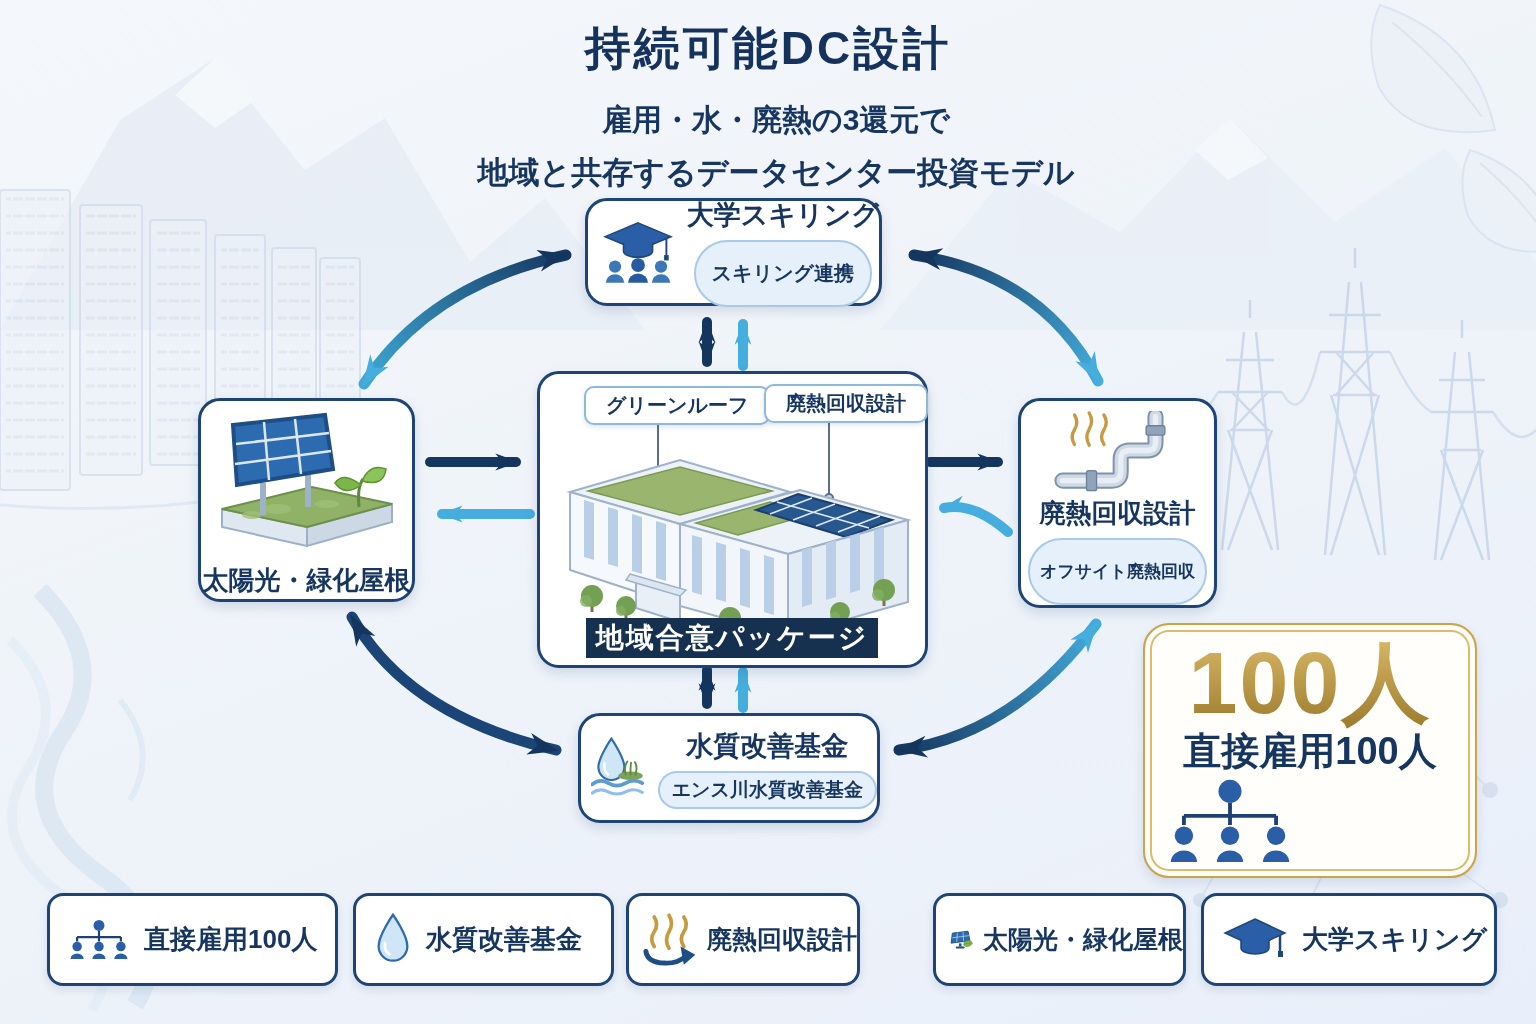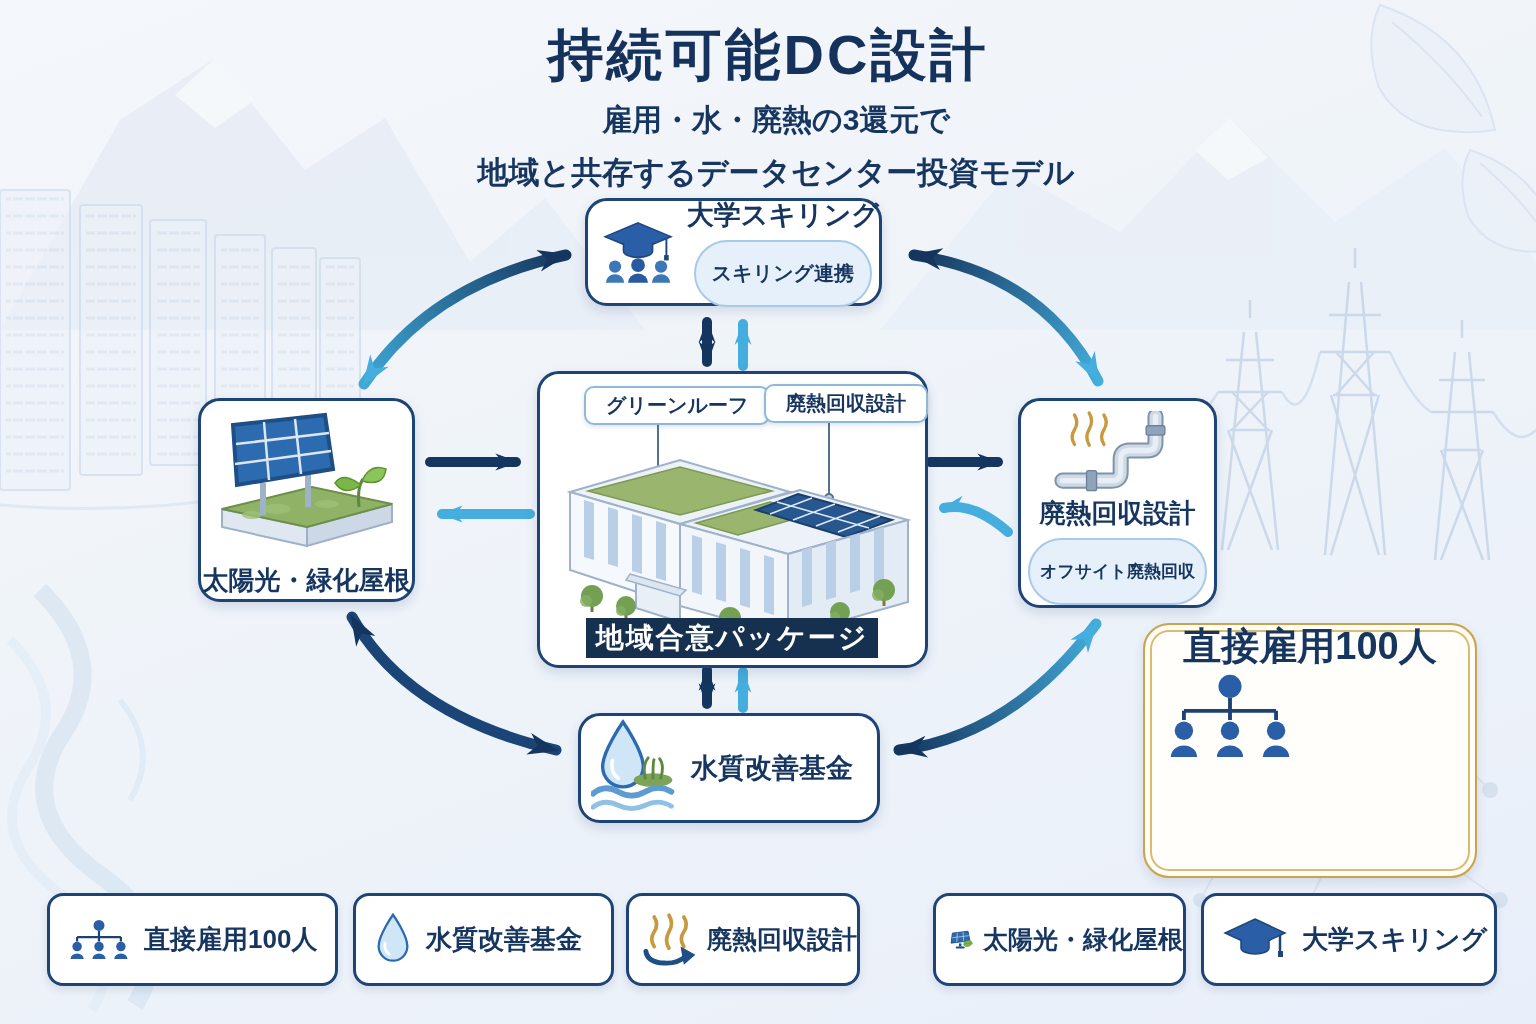--- a/index.html
+++ b/index.html
@@ -3,21 +3,21 @@
 <meta charset="utf-8">
 <style>
   html,body{margin:0;padding:0;}
   .canvas{position:relative;width:1536px;height:1024px;overflow:hidden;
     background:linear-gradient(160deg,#f4f7fb 0%,#eef3f9 55%,#e9effa 100%);
     font-family:"Liberation Sans",sans-serif;color:#16355f;}
   svg{display:block;}
   .abs{position:absolute;}
   .bg{position:absolute;inset:0;}
   .title{position:absolute;top:18px;left:0;width:100%;text-align:center;
-    font-size:56px;font-weight:900;color:#15325c;letter-spacing:3px;}
+    font-size:46px;font-weight:900;color:#15325c;letter-spacing:3px;}
   .sub{position:absolute;left:0;width:100%;text-align:center;font-weight:800;color:#16355f;padding-left:8px;}
   .sub1{top:100px;font-size:30px;}
   .sub2{top:152px;font-size:31px;}
   .node{position:absolute;background:#ffffff;border:3px solid #1d4475;border-radius:22px;
     box-shadow:0 5px 12px rgba(25,55,105,.15);}
   .pill{background:#e6f0fb;border:2px solid #a9c9e8;border-radius:999px;color:#16355f;
     font-weight:800;display:inline-block;padding:18px 16px;white-space:nowrap;}
   .label-pill{position:absolute;background:#fff;border:2px solid #8fb8dd;border-radius:10px;
     padding:4px 20px;font-weight:800;color:#16355f;font-size:20px;white-space:nowrap;
     box-shadow:0 2px 5px rgba(30,60,110,.15);}
@@ -336,24 +336,26 @@
       <g stroke="#5d8a3f" stroke-width="3" fill="none" stroke-linecap="round">
         <path d="M56,62 q-3,-14 3,-21"></path>
           <path d="M64,62 q0,-17 1,-19"></path>
           <path d="M72,62 q4,-13 -1,-20"></path>
       </g>
       <path d="M2,78 q12,-10 26,-2 q14,8 28,0 q14,-8 27,0" stroke="#5d9bd1" stroke-width="6" fill="none" stroke-linecap="round"></path>
       <path d="M2,92 q12,-9 26,-2 q14,7 28,0 q14,-7 27,1" stroke="#8fc0e6" stroke-width="5" fill="none" stroke-linecap="round"></path>
     </svg>
     <div class="water-col">
       <div class="water-title">水質改善基金</div>
+      <div class="pill water-badge">エンス川水質改善基金</div>
     </div>
   </div>
 
   <div class="gold-box">
+    <div class="gold-num">100人</div>
     <div class="gold-label">直接雇用100人</div>
     <svg width="170" height="86" viewBox="0 0 170 112" style="margin-top:2px">
       <circle cx="85" cy="16" r="15" fill="#2a5ea6"></circle>
       <g stroke="#1d4173" stroke-width="5" fill="none">
         <path d="M85,31 V48 M25,48 H145 M25,48 V60 M85,48 V60 M145,48 V60"></path>
       </g>
       <g fill="#2a5ea6">
         <circle cx="25" cy="74" r="12"></circle>
           <path d="M8,108 a17,15 0 0 1 34,0 z"></path>
         <circle cx="85" cy="74" r="12"></circle>

